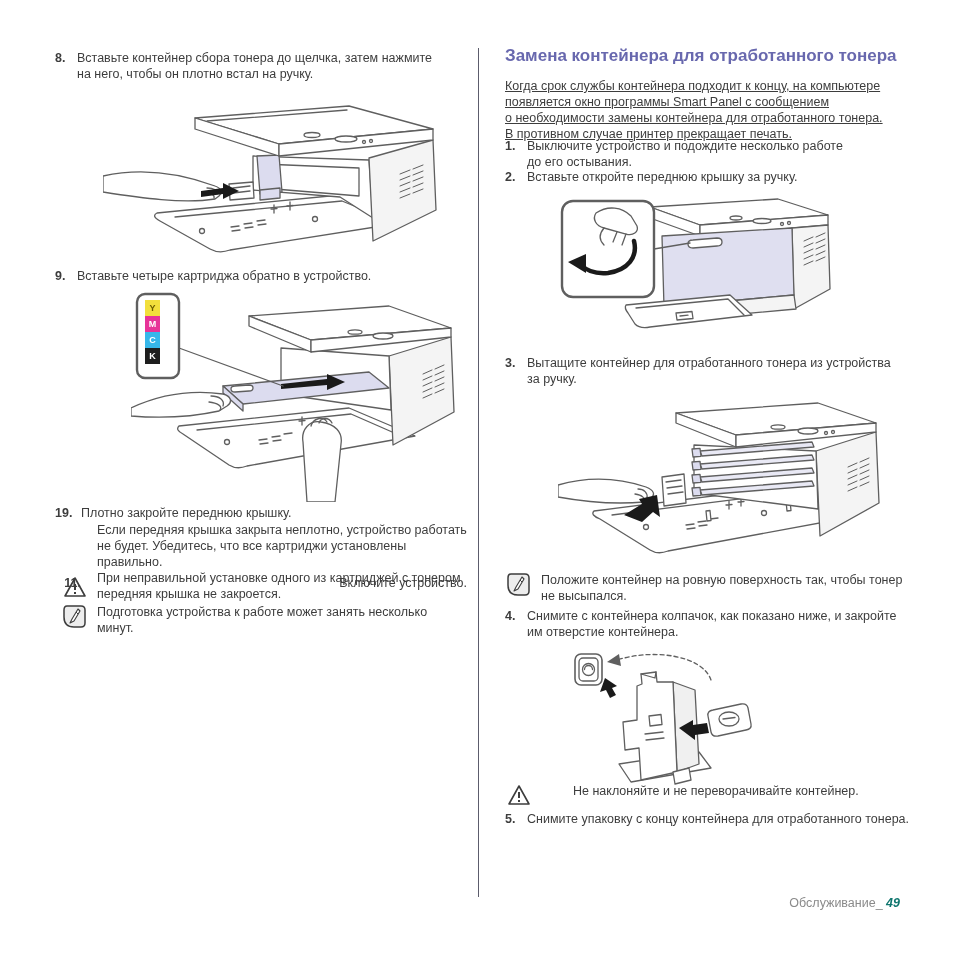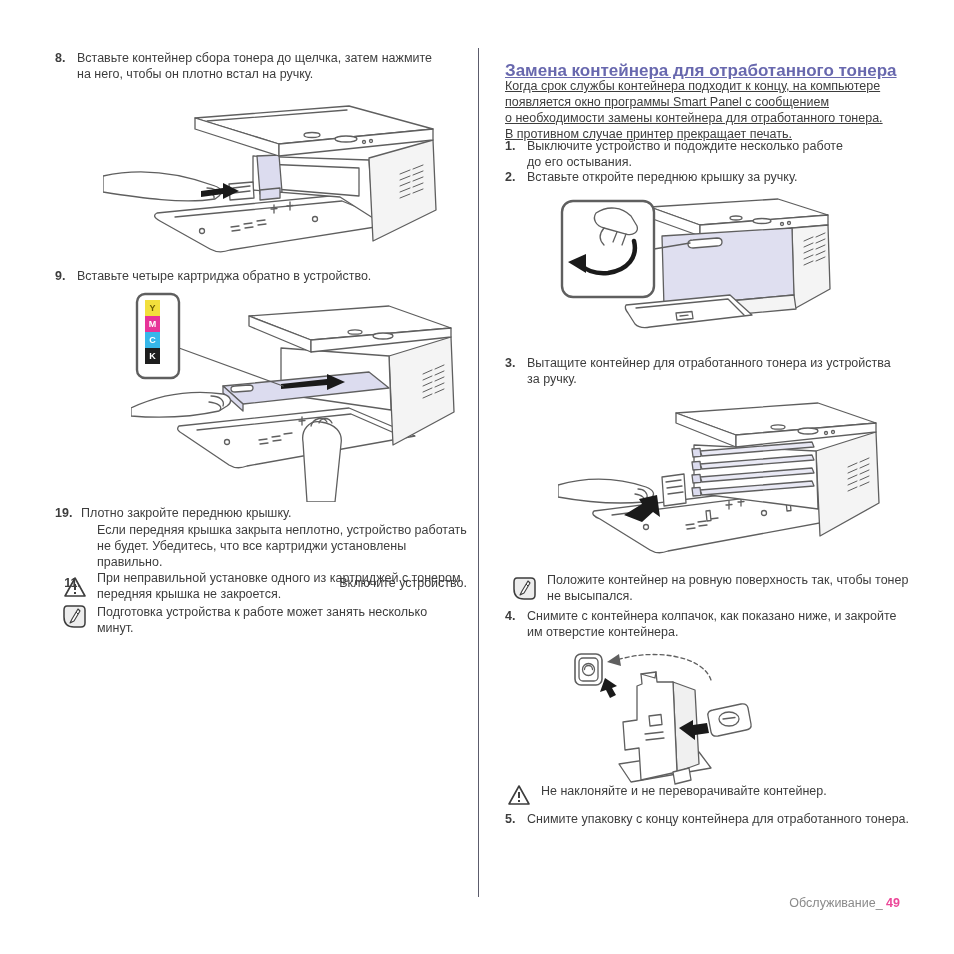--- a/index.html
+++ b/index.html
@@ -18,21 +18,21 @@
   h1.sec-title{
     margin:0;font-size:17px;line-height:20px;font-weight:bold;color:#6868ae;
   }
   .intro{white-space:pre-line;}
   .admon{display:flex;align-items:flex-start;}
   .admon .icon-box{flex:0 0 34px;padding-top:1px;}
   .admon .txt{flex:1;white-space:pre-line;}
   .divider{position:absolute;left:478px;top:48px;width:1px;height:849px;background:#5c5c6c;}
   .footer{position:absolute;top:895px;right:54px;font-size:12.5px;}
   .footer .sec{color:#8a8a8a;}
-  .footer .pg{color:#ec4899;font-weight:bold;}
+  .footer .pg{color:#0f766e;font-weight:bold;font-style:italic;}
   .figure{display:block;}
   .chip-col{position:absolute;}
   .chip{width:15px;height:16px;display:flex;align-items:center;justify-content:center;
         font-size:9px;font-weight:bold;}
 </style>
 </head>
 <body>
 
 <div class="divider"></div>
 
@@ -175,21 +175,21 @@
         <path d="M13 7 L15 9" stroke="#3d3d3d" stroke-width="1"></path>
       </svg>
     </span>
     <span class="txt">Подготовка устройства к работе может занять несколько минут.</span>
   </div>
 
 </div>
 
 <div id="right-col" class="col">
 
-  <h1 class="sec-title abs" style="top:61px;left:0;width:408px;text-decoration:underline;">Замена контейнера для отработанного тонера</h1>
+  <h1 class="sec-title abs" style="top:46px;left:0;width:408px;">Замена контейнера для отработанного тонера</h1>
 
   <div class="intro abs" style="top:78px;left:0;width:408px;text-decoration:underline;">Когда срок службы контейнера подходит к концу, на компьютере
 появляется окно программы Smart Panel с сообщением
 о необходимости замены контейнера для отработанного тонера.
 В противном случае принтер прекращает печать.</div>
 
   <div class="step abs" style="top:138px;left:0;width:408px;">
     <span class="num">1.</span>
     <span class="txt">Выключите устройство и подождите несколько работе
 до его остывания.</span>
@@ -273,21 +273,21 @@
         <path d="M108 89 L123 87 M109 95 L124 93 M110 101 L125 99"></path>
       </g>
       <g>
         <path d="M0 92 C28 84 58 84 88 94 C96 97 98 102 92 106 L86 109 C52 112 22 108 0 104 Z" fill="#ffffff"></path>
         <path d="M80 96 C86 96 90 100 89 105 M77 101 C84 102 88 105 85 109"></path>
       </g>
       <polygon points="66,122 84,111 81,106 99,102 102,124 95,119 84,129" fill="#1a1a1a" stroke="none"></polygon>
     </g>
   </svg>
 
-  <div class="admon abs" style="top:572px;left:8px;width:406px;align-items:flex-end;">
+  <div class="admon abs" style="top:572px;left:2px;width:406px;">
     <span class="icon-box">
       <svg width="23" height="23" viewBox="0 0 23 23">
         <path d="M4 1 h14 q4 0 4 4 v13 q0 4 -4 4 H11 Q1 22 1 12 V5 q0 -4 3 -4 Z" fill="#ededed" stroke="#3d3d3d" stroke-width="1.5"></path>
         <path d="M15 4 L9 14 L7 18 L11 16 L17 6 Z" fill="#ffffff" stroke="#3d3d3d" stroke-width="1.1" stroke-linejoin="round"></path>
         <path d="M13 7 L15 9" stroke="#3d3d3d" stroke-width="1"></path>
       </svg>
     </span>
     <span class="txt">Положите контейнер на ровную поверхность так, чтобы тонер
 не высыпался.</span>
   </div>
@@ -320,21 +320,21 @@
       <polygon points="54,14 66,6 68,18" fill="#5f5f5f" stroke="none"></polygon>
       <g>
         <path d="M160 62 L188 56 Q194 55 195 60 L198 76 Q199 81 193 82 L165 88 Q159 89 158 84 L155 68 Q154 63 160 62 Z" fill="#ffffff"></path>
         <ellipse cx="176" cy="71" rx="10" ry="7"></ellipse>
         <path d="M170 71 l12 -1.5"></path>
       </g>
       <polygon points="126,80 140,72 140,77 154,75 156,85 142,87 142,92" fill="#1a1a1a" stroke="none"></polygon>
     </g>
   </svg>
 
-  <div class="admon abs" style="top:783px;left:2px;width:406px;">
+  <div class="admon abs" style="top:783px;left:2px;width:406px;gap:32px;">
     <span class="icon-box">
       <svg width="24" height="22" viewBox="0 0 24 22">
         <polygon points="12,2 22,20 2,20" fill="#ffffff" stroke="#3d3d3d" stroke-width="1.6" stroke-linejoin="round"></polygon>
         <rect x="11" y="8" width="2" height="6" fill="#3d3d3d"></rect>
         <rect x="11" y="16" width="2" height="2" fill="#3d3d3d"></rect>
       </svg>
     </span>
     <span class="txt">Не наклоняйте и не переворачивайте контейнер.</span>
   </div>
 

